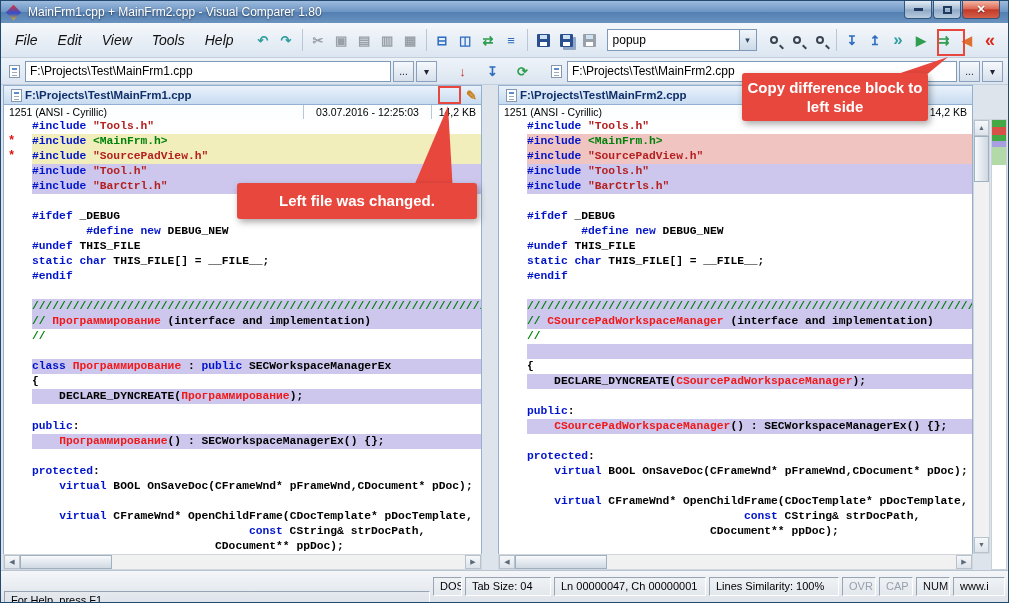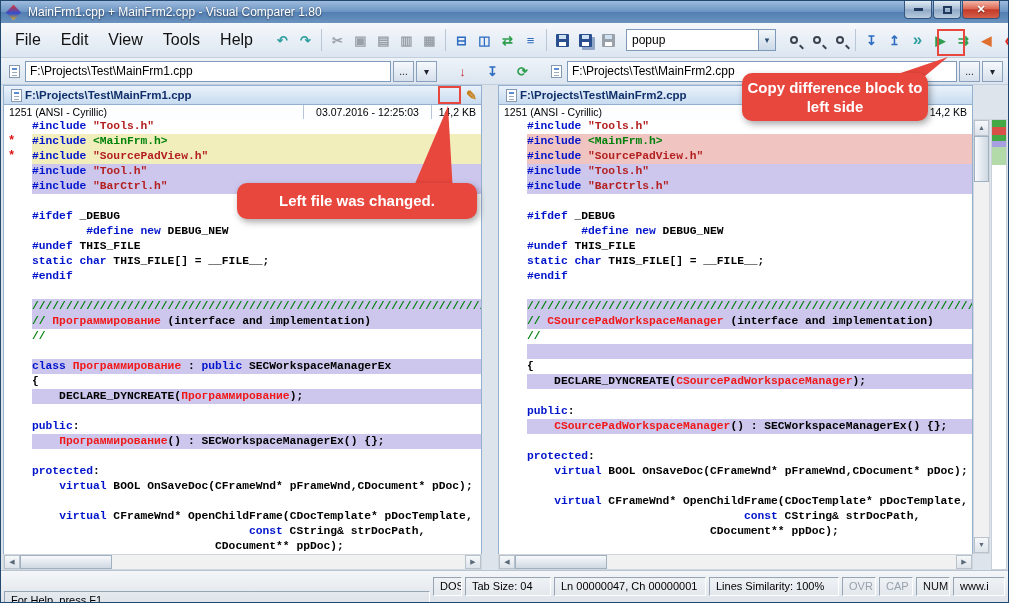--- a/index.html
+++ b/index.html
@@ -19,21 +19,21 @@
     display:flex;align-items:center;justify-content:center;margin-left:1px;}
   .wb-close{width:38px;background:linear-gradient(#f3b5a5,#dd6a56 45%,#c23a28 52%,#d5604a);}
   .glyph-min{width:9px;height:3px;background:#1f3a5c;}
   .glyph-max{width:9px;height:8px;border:2px solid #1f3a5c;}
   .glyph-close{color:#fff;font-size:11px;font-weight:bold;text-shadow:0 1px 1px rgba(0,0,0,.5);}
 
   
   .toprow{position:absolute;left:0;top:22px;right:0;height:35px;display:flex;align-items:center;
     background:linear-gradient(#f5f8fb,#dce6f1);border-bottom:1px solid #c2cedb;}
   #menubar{display:flex;align-items:center;padding-left:4px;}
-  .menu-item{padding:3px 10px;font-size:16px;color:#111;}
+  .menu-item{padding:3px 10px;font-size:14px;color:#111;font-style:italic;}
   #toolbar-a,#toolbar-b{display:flex;align-items:center;}
   #toolbar-a{margin-left:8px;}
   .tb-btn{width:23px;height:24px;display:flex;align-items:center;justify-content:center;
     font-size:13px;font-weight:bold;border-radius:3px;flex:none;}
   .tb-sep{width:1px;height:22px;background:#b9c6d5;margin:0 4px;flex:none;}
   .popup-combo{display:flex;align-items:center;width:150px;height:22px;background:#fff;
     border:1px solid #7f9ab8;margin:0 6px;flex:none;}
   .popup-text{flex:1;padding:0 5px;font-size:12px;white-space:nowrap;overflow:hidden;}
   .combo-arrow{width:17px;height:20px;background:linear-gradient(#f2f6fa,#ccd9e8);
     border-left:1px solid #7f9ab8;text-align:center;font-size:9px;line-height:20px;color:#2a4a6a;flex:none;}
@@ -112,21 +112,21 @@
   .sb-help{flex:1;margin-top:28px;}
   .sb-format{width:29px;text-align:center;}
   .sb-tab{width:86px;}
   .sb-pos{width:152px;}
   .sb-sim{width:130px;}
   .sb-flag{width:34px;text-align:center;color:#97a1ab;}
   .sb-num{color:#111;}
   .sb-site{width:52px;}
 
   
-  .callout{position:absolute;background:#e8473e;color:#fff;border-radius:10px;display:flex;
+  .callout{position:absolute;background:#e8473e;color:#fff;border-radius:3px;display:flex;
     align-items:center;justify-content:center;text-align:center;font-size:15px;font-weight:bold;
     box-shadow:2px 3px 7px rgba(0,0,0,.35);z-index:50;line-height:1.3;}
   #callout-left{left:236px;top:182px;width:240px;height:36px;}
   #callout-copy{left:741px;top:72px;width:186px;height:48px;padding:4px;}
   .redbox{position:absolute;border:2px solid #e8473e;z-index:48;background:transparent;}
   #redbox-toolbar{left:936px;top:28px;width:28px;height:27px;}
   #redbox-pencil{left:437px;top:85px;width:23px;height:18px;}
   #arrows{position:absolute;left:0;top:0;z-index:49;pointer-events:none;}
 </style>
 </head>

